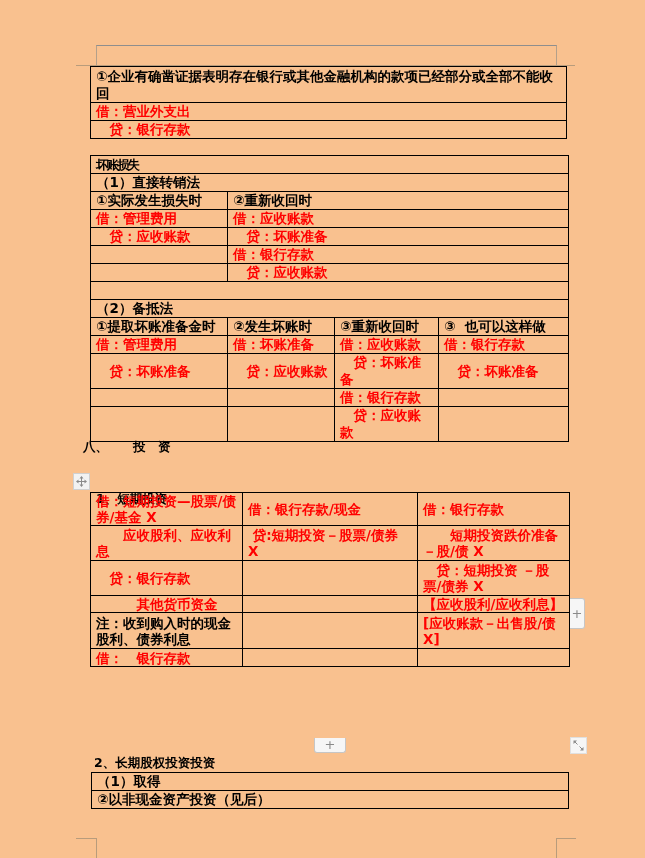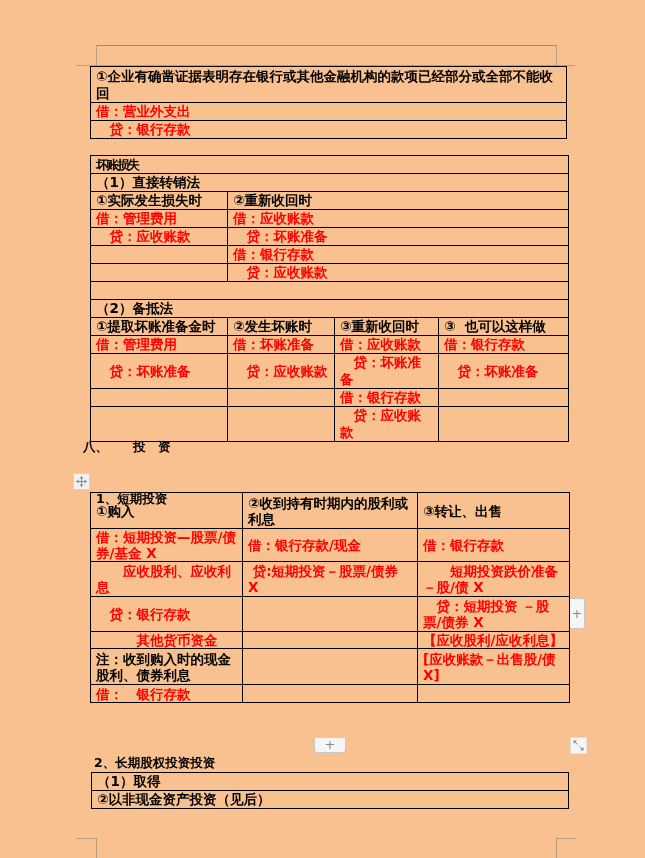--- a/index.html
+++ b/index.html
@@ -148,25 +148,20 @@
 </div>
 <div class="abs heading" style="left:96px;top:492px;">1、短期投资</div>
 
 <table class="doc t3" style="left:90px;top:492px;width:479px;">
   <colgroup>
       <col style="width:152px">
       <col style="width:175px">
       <col style="width:152px">
     </colgroup>
   <tbody>
-      <tr style="height:36px">
-    <td class="blk">①购入</td>
-    <td class="blk">②收到持有时期内的股利或利息</td>
-    <td class="blk">③转让、出售</td>
-  </tr>
   <tr style="height:23px">
     <td class="red">借：短期投资—股票/债券/基金 X</td>
     <td class="red">借：银行存款/现金</td>
     <td class="red">借：银行存款</td>
   </tr>
   <tr style="height:35px">
     <td class="red">　　应收股利、应收利息</td>
     <td class="red"> 贷:短期投资－股票/债券 X</td>
     <td class="red">　　短期投资跌价准备－股/债 X</td>
   </tr>

